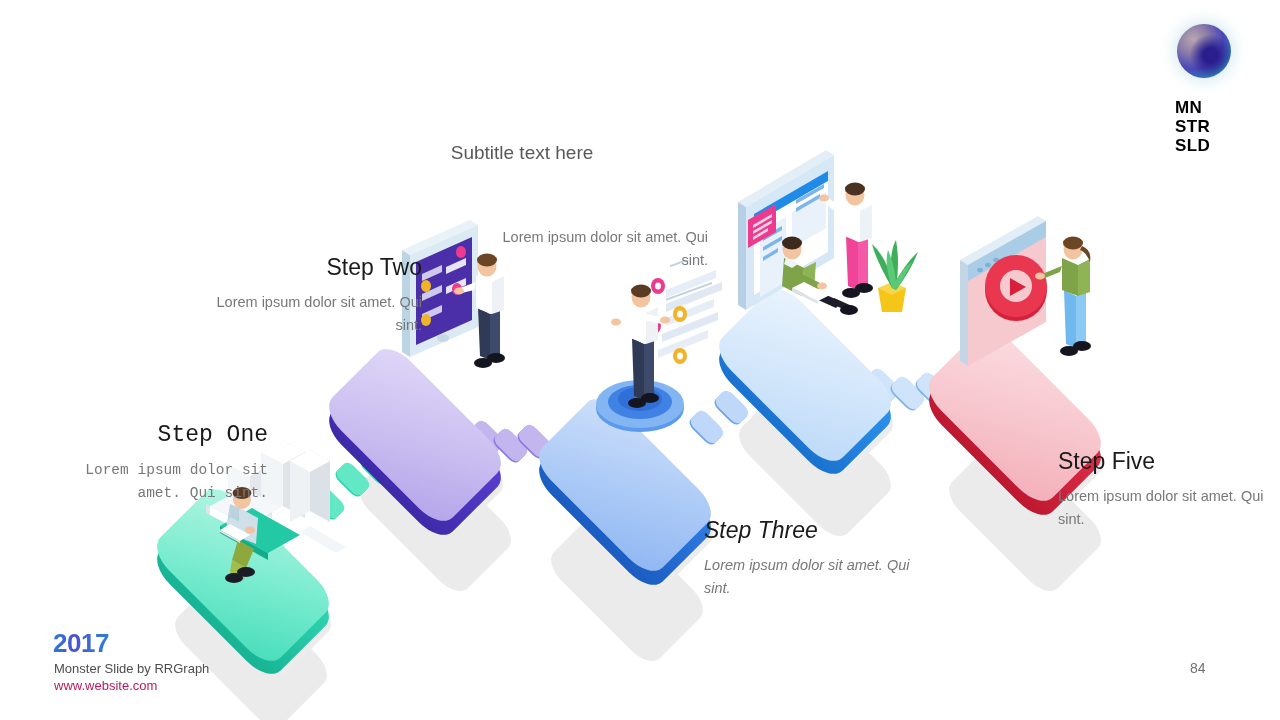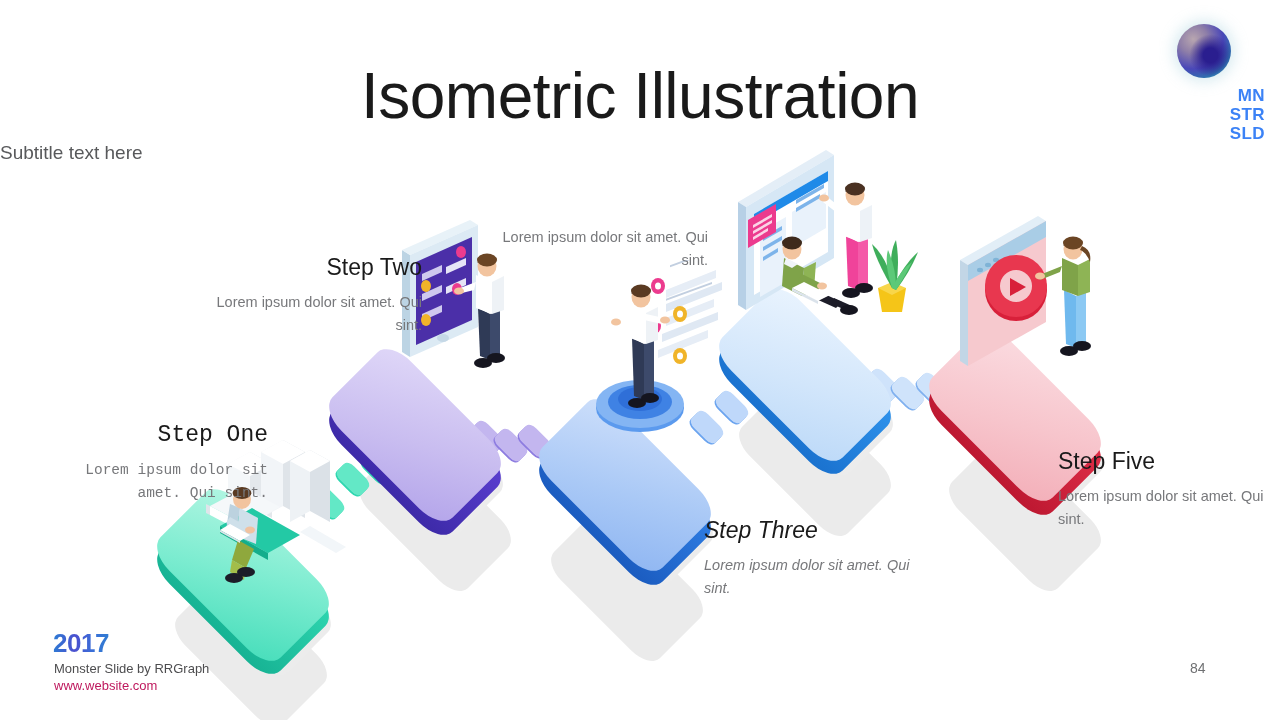--- a/index.html
+++ b/index.html
@@ -30,21 +30,21 @@
     font-weight: 400;
     color: #1a1a1a;
     letter-spacing: -0.5px;
     white-space: nowrap;
   }
   #slide-subtitle {
     position: absolute;
     left: 0;
     top: 140px;
     width: 1044px;
-    text-align: left;
+    text-align: center;
     font-size: 19px;
     line-height: 26px;
     font-weight: 400;
     color: #58595b;
   }
 
   
   #logo-block {
     position: absolute;
     left: 1175px;
@@ -56,27 +56,26 @@
     height: 54px;
     border-radius: 50%;
     margin-left: 2px;
     background:
       radial-gradient(circle at 62% 58%, #2a1e8f 0%, #2a1e8f 16%, rgba(42,30,143,0) 46%),
       radial-gradient(circle at 30% 28%, #b8a6b0 0%, #8f7fa8 26%, #4a47b8 55%, #2f6fae 74%, #48b9c9 92%),
       #3b4fc0;
     box-shadow: 0 0 14px 4px rgba(150, 200, 215, 0.35);
   }
   .logo-text {
-    margin-top: 8px;
+    margin-top: 20px;
     font-size: 17px;
     line-height: 19px;
     font-weight: 700;
-    color: #3b82f6;
+    color: #000000;
     letter-spacing: 0.4px;
-    text-align: right;
   }
 
   
   #footer-year {
     position: absolute;
     left: 53px;
     top: 628px;
     font-size: 26px;
     font-weight: 700;
     letter-spacing: -0.5px;
@@ -180,21 +179,20 @@
   }
 
   
   .prop { position: absolute; }
 </style>
 </head>
 <body>
 
 <div id="slide">
 
-  <div id="slide-title">Isometric Illustration</div>
   <div id="slide-subtitle">Subtitle text here</div>
 
   <div id="logo-block">
     <div class="logo-sphere"></div>
     <div class="logo-text">
       <div>MN</div>
       <div>STR</div>
       <div>SLD</div>
     </div>
   </div>

